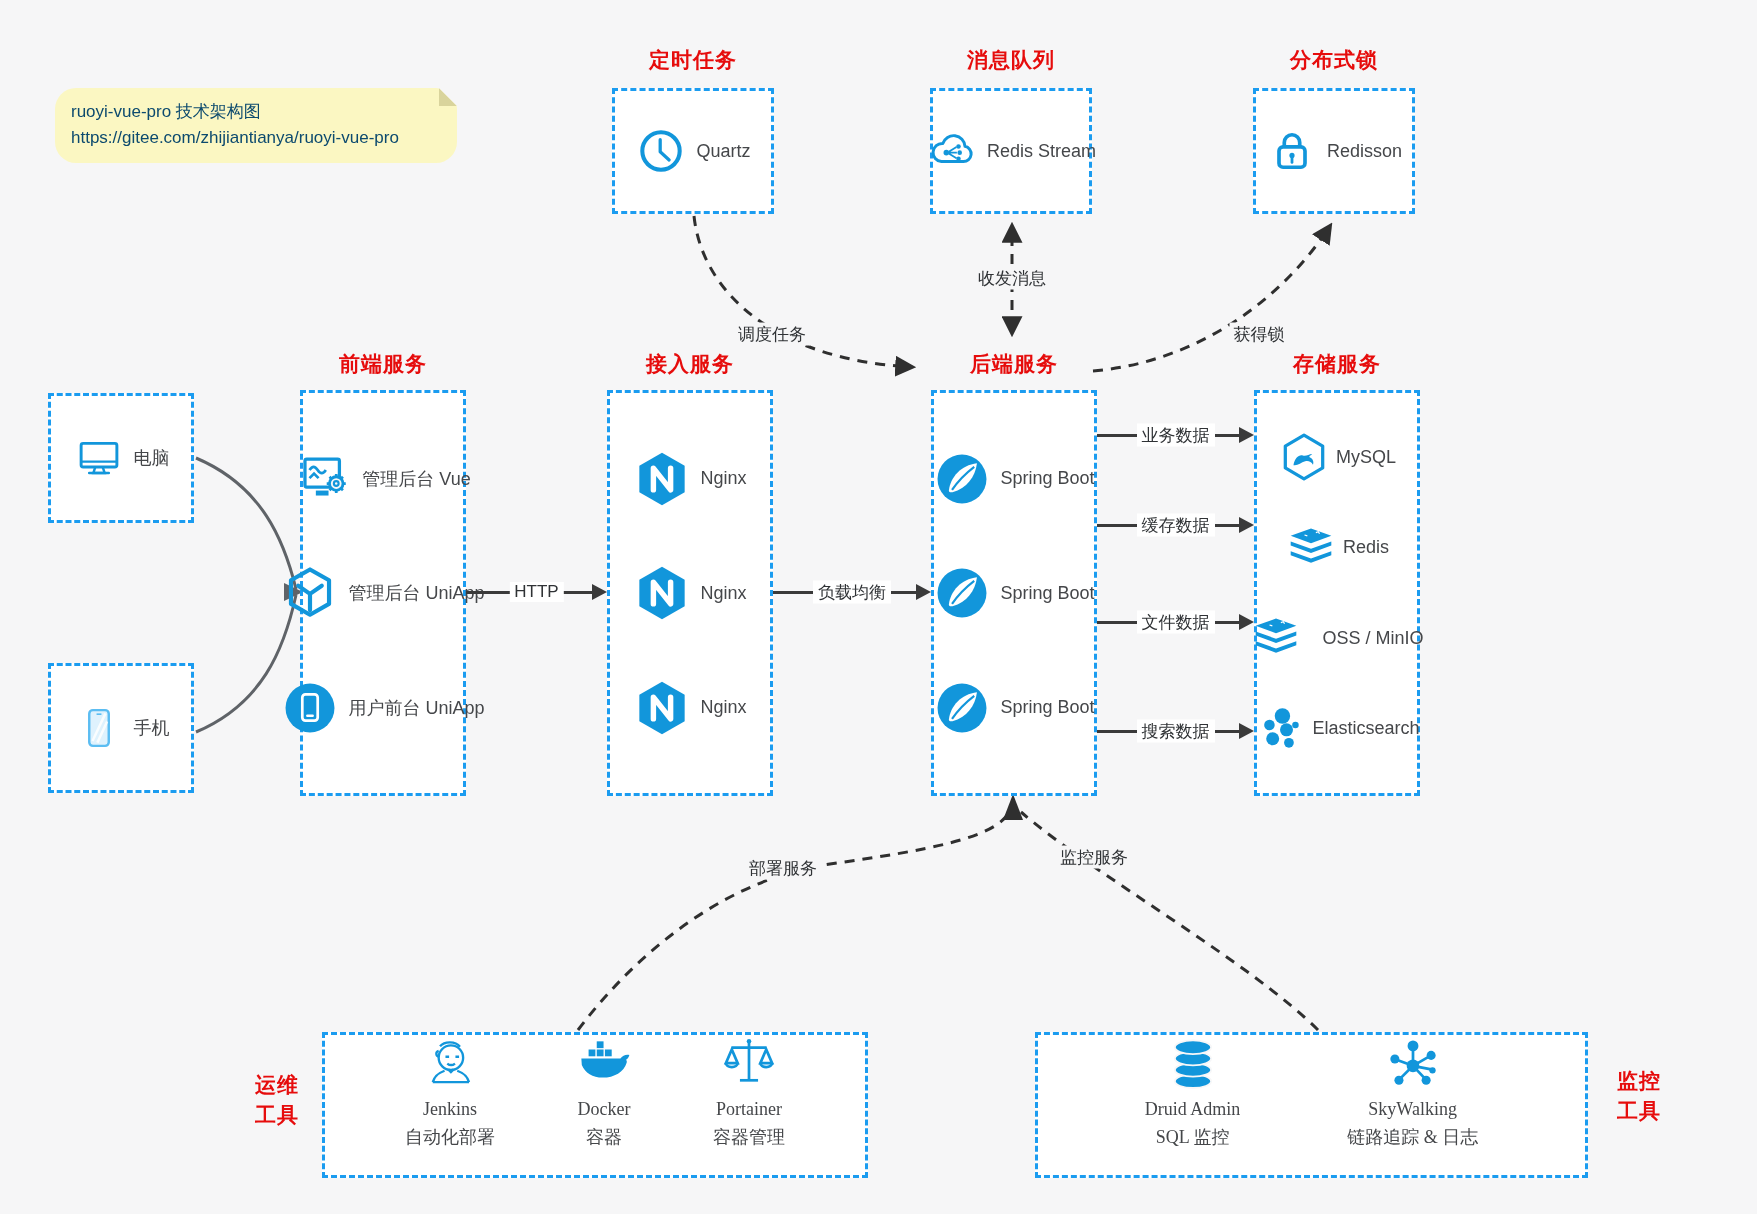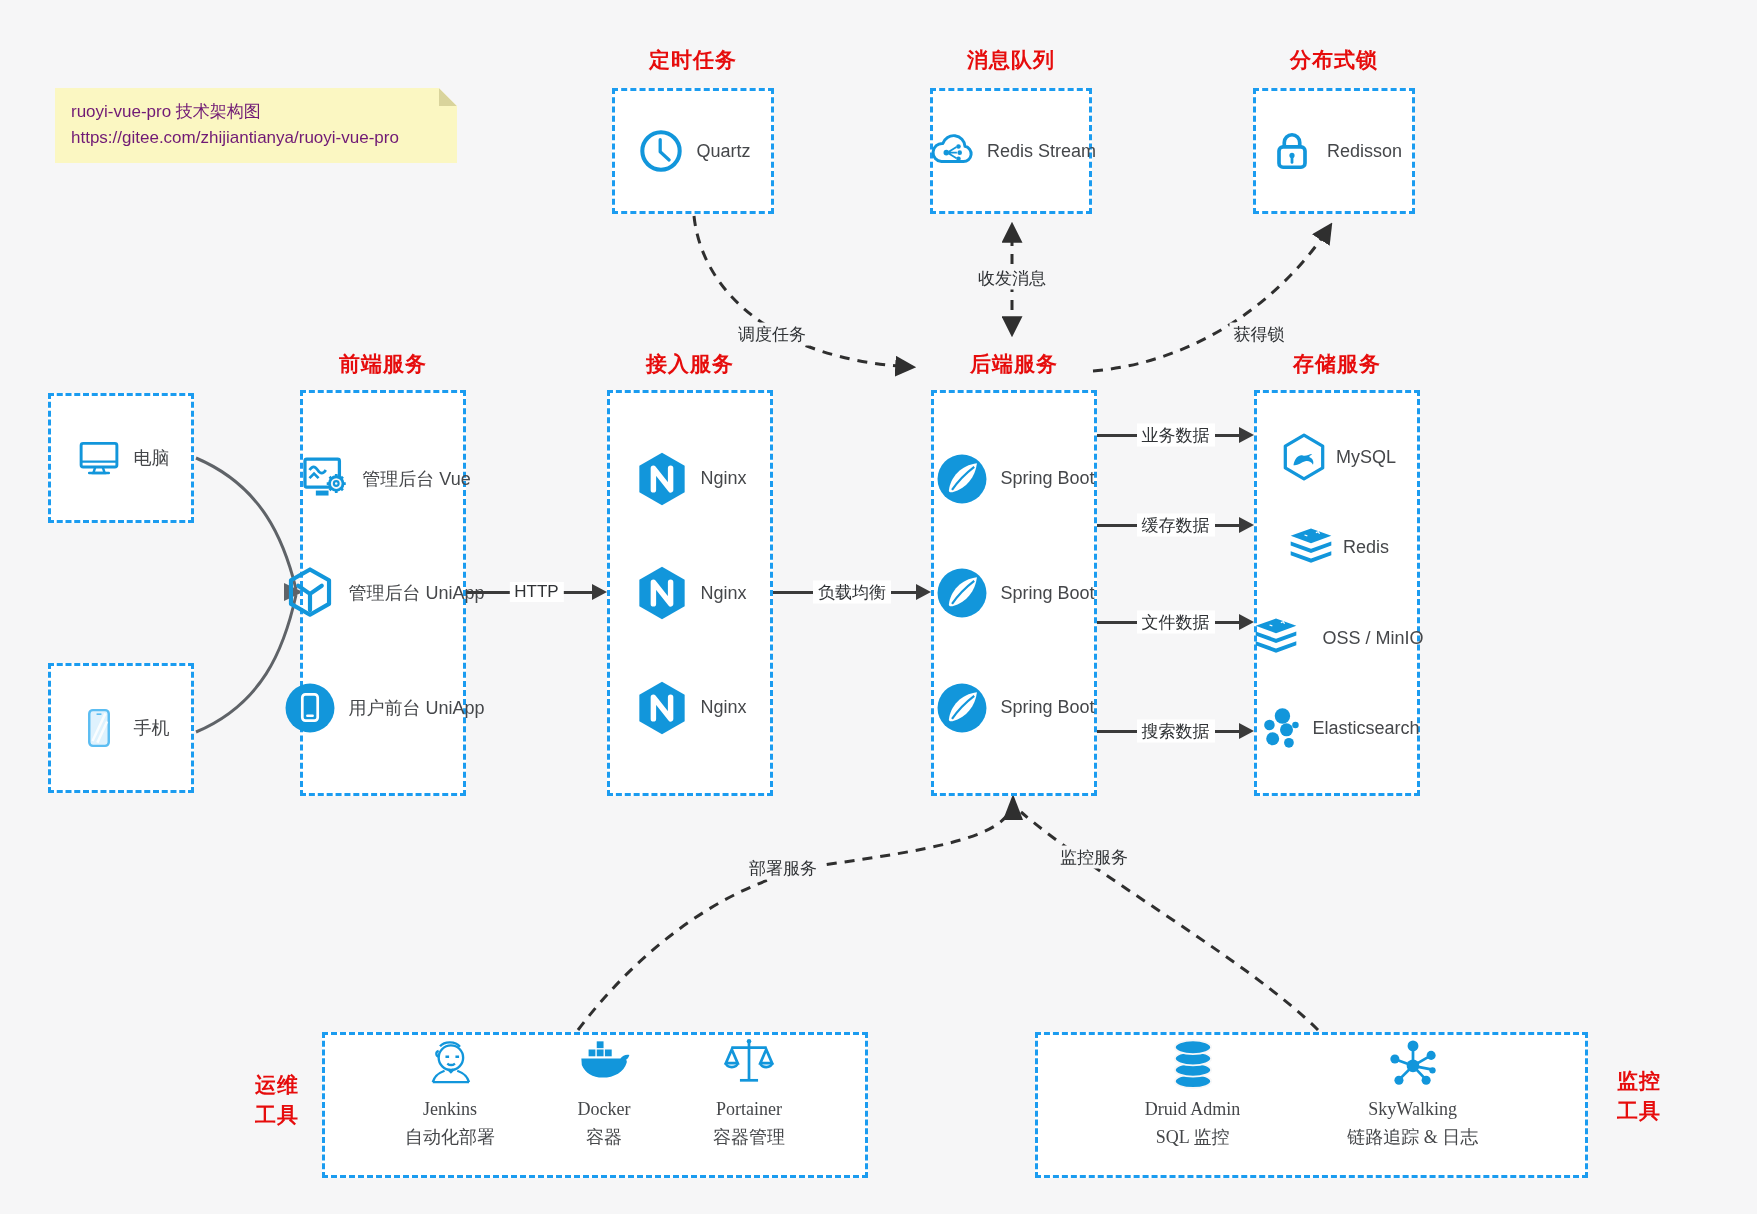--- a/index.html
+++ b/index.html
@@ -14,21 +14,21 @@
   .node .lbl{font-size:18px;color:#45474a;white-space:nowrap;}
   .bnode{display:flex;flex-direction:column;align-items:center;gap:4px;}
   .bnode .nm,.bnode .ds{font-size:18px;color:#45474a;white-space:nowrap;line-height:1.35;}
   .icon{width:58px;height:58px;display:block;}
   .icon.sm{width:52px;height:52px;}
   .harrow{position:absolute;display:flex;align-items:center;height:16px;}
   .harrow .shaft{flex:1;height:3px;background:#3a3a3a;}
   .harrow .head{width:0;height:0;border-left:15px solid #3a3a3a;border-top:8px solid transparent;border-bottom:8px solid transparent;}
   .chip{position:absolute;left:50%;top:50%;transform:translate(-50%,-50%);background:#ffffff;padding:0 5px;font-size:17px;color:#2f3235;white-space:nowrap;}
   .floatlbl{position:absolute;transform:translate(-50%,-50%);background:#f6f6f7;padding:0 4px;font-size:17px;color:#2f3235;white-space:nowrap;text-align:right;}
-  .note{position:absolute;left:55px;top:88px;width:402px;background:#fbf7c2;padding:11px 16px;font-size:17px;color:#701a75;line-height:1.55;box-sizing:border-box;}
+  .note{position:absolute;left:55px;top:88px;width:402px;background:#fbf7c2;padding:11px 16px;font-size:17px;color:#0c4a6e;line-height:1.55;box-sizing:border-box;border-radius:21px;}
   .note::before{content:"";position:absolute;top:0;right:0;width:0;height:0;border-bottom:18px solid #d9d49c;border-right:18px solid transparent;}
   .note::after{content:"";position:absolute;top:0;right:0;width:0;height:0;border-top:18px solid #f6f6f7;border-left:18px solid transparent;}
 </style>
 </head>
 <body>
 
 <svg width="0" height="0" style="position:absolute">
 <defs>
   <symbol id="i-clock" viewBox="0 0 64 64">
     <circle cx="32" cy="32" r="23" fill="none" stroke="#1296db" stroke-width="5"></circle>

